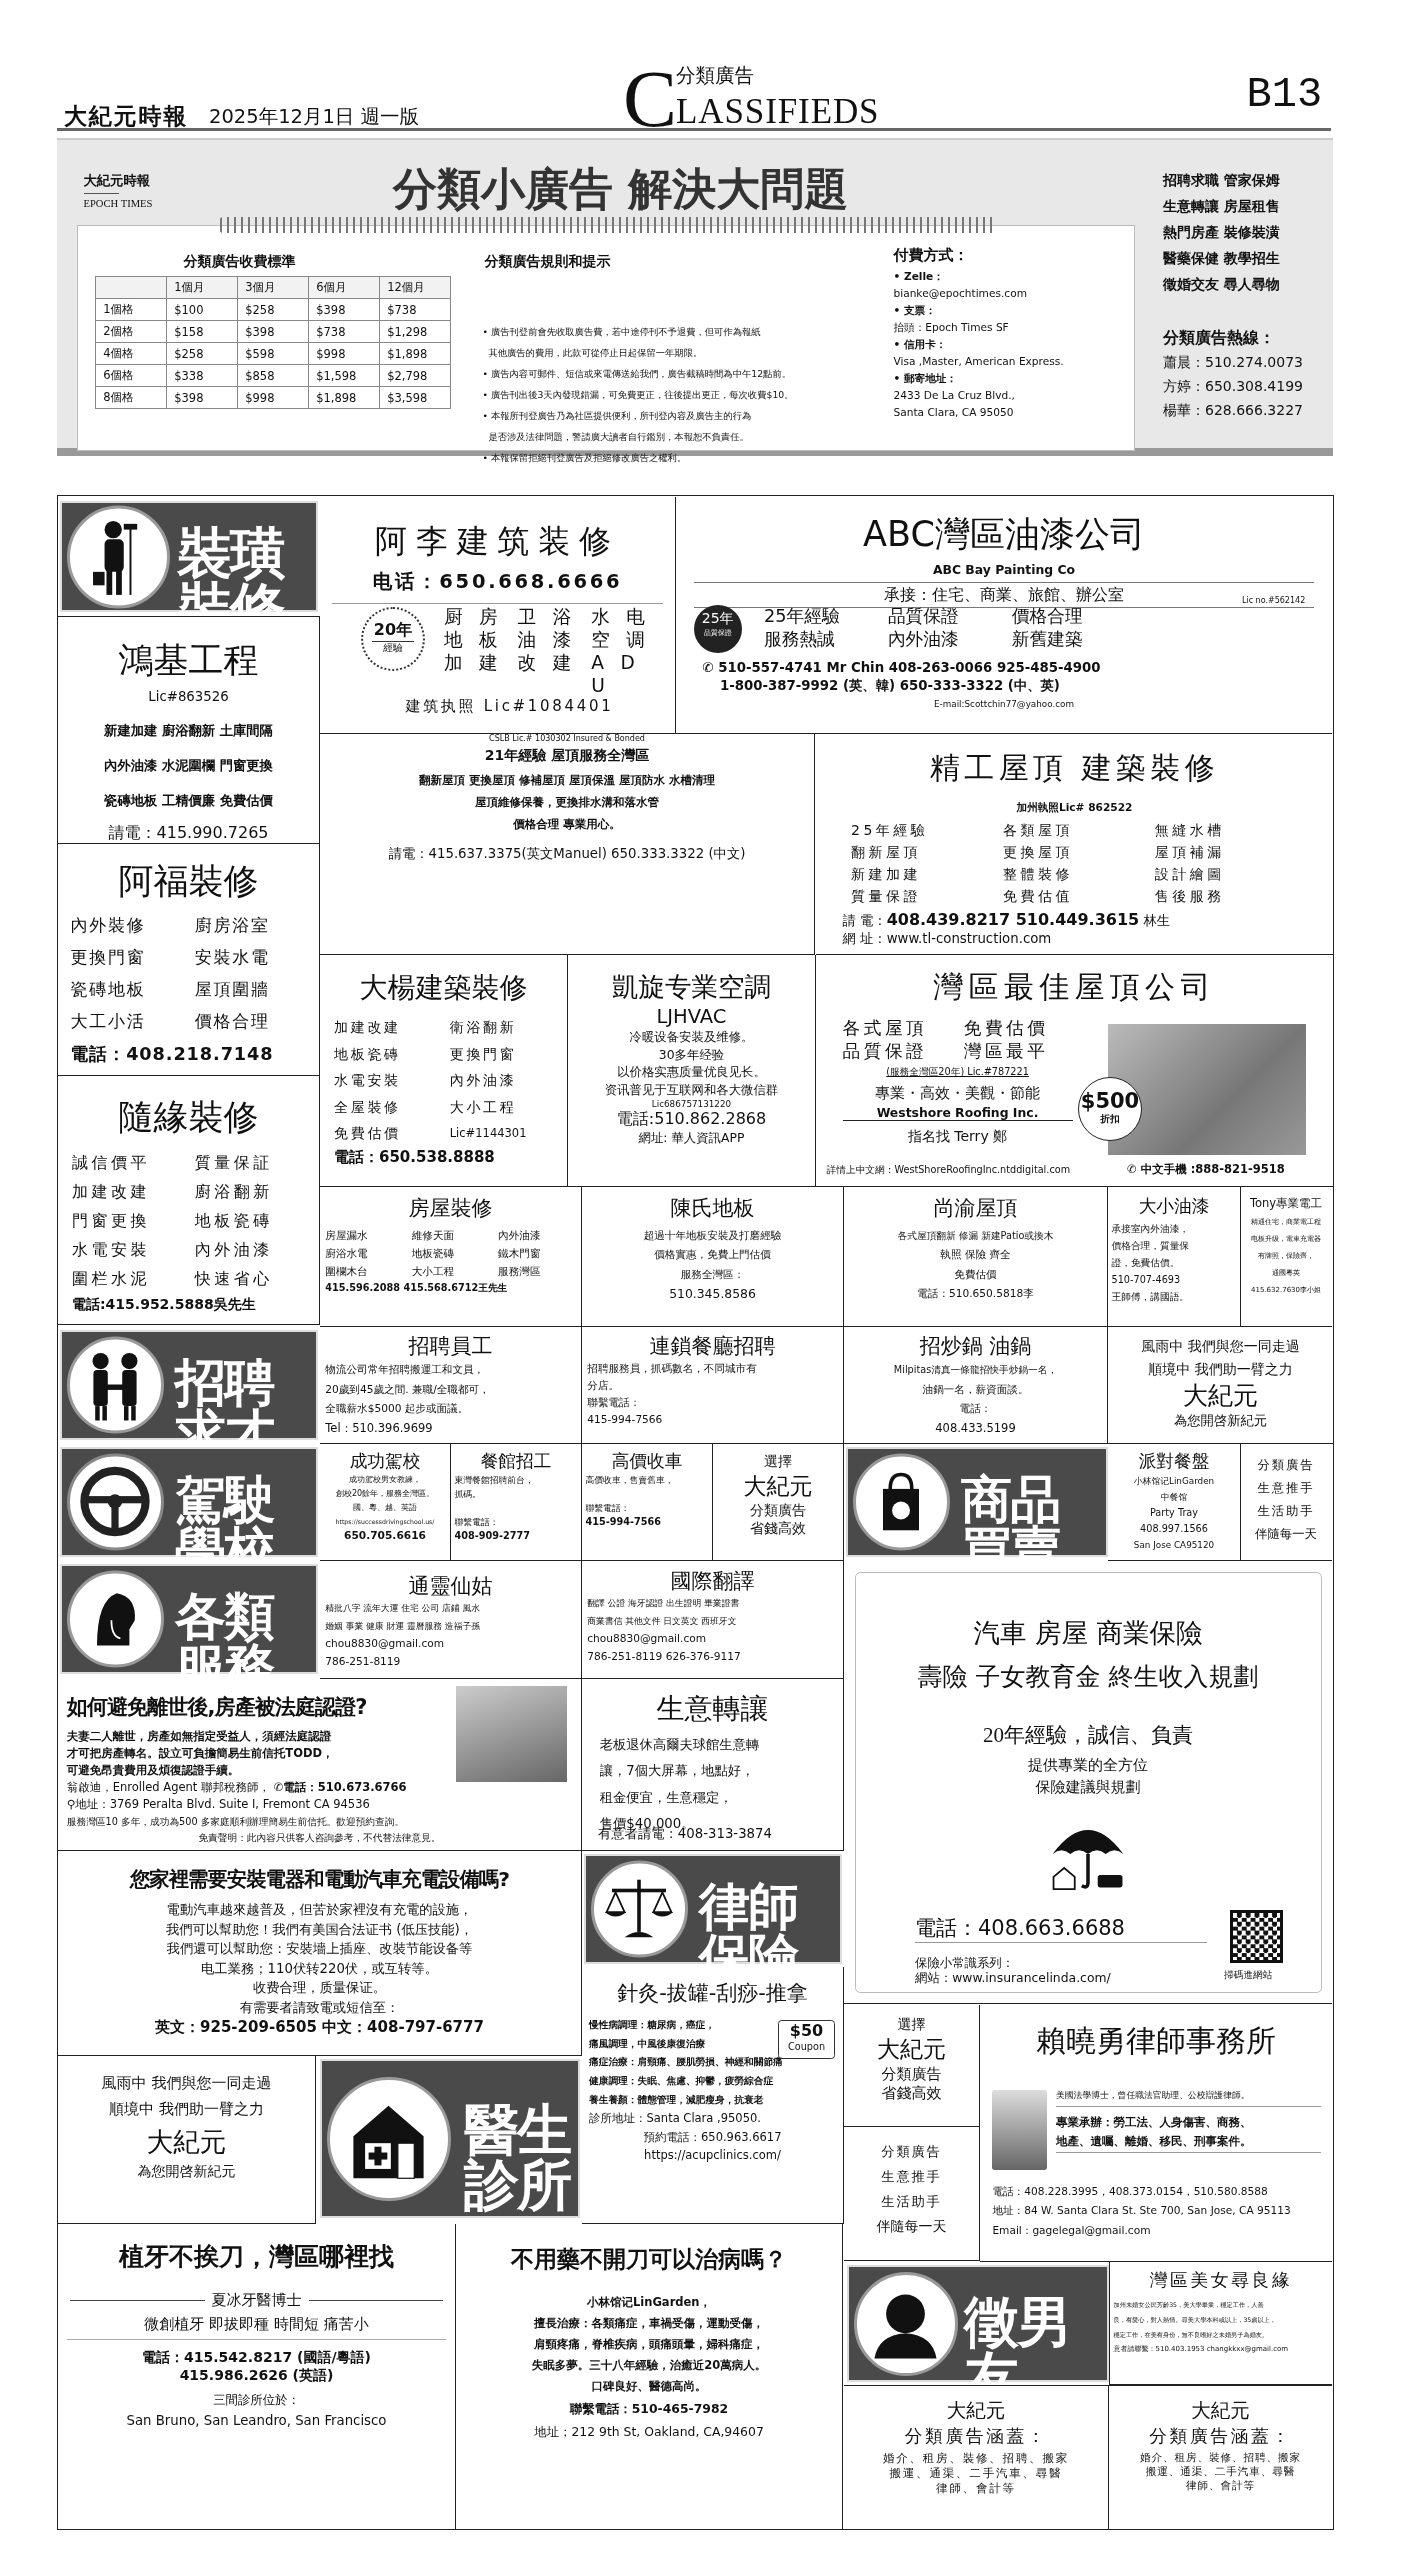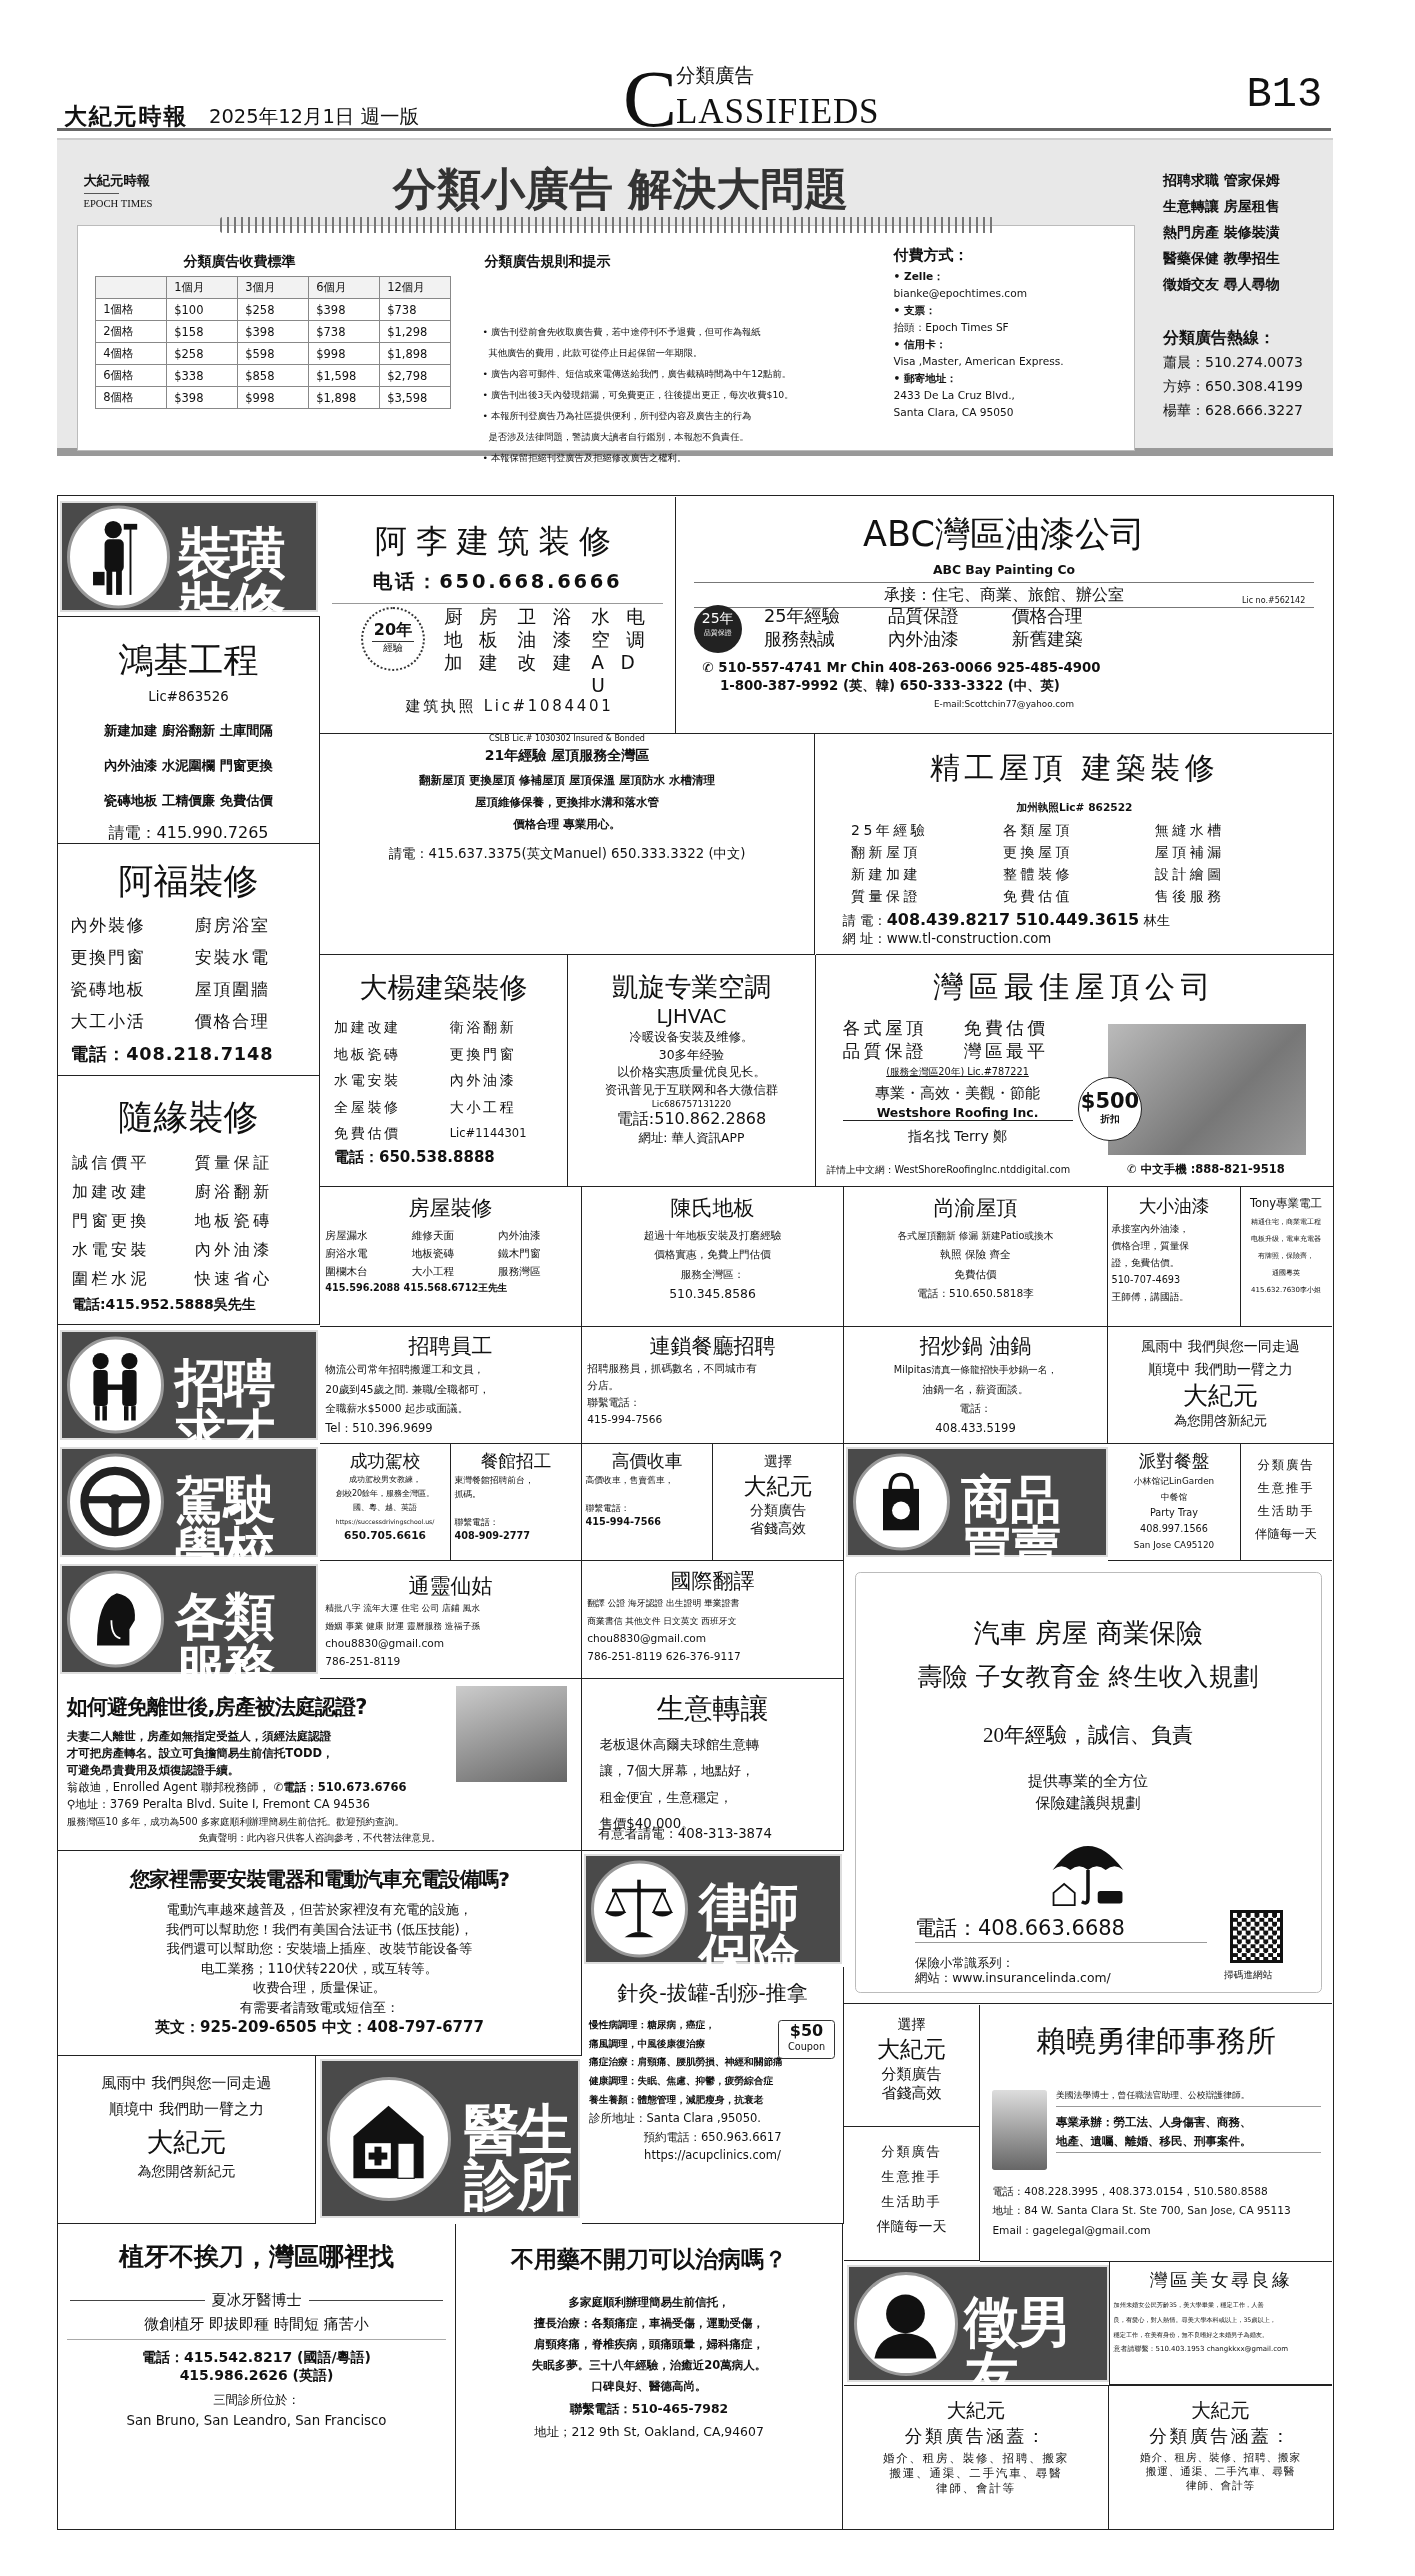--- a/index.html
+++ b/index.html
@@ -484,21 +484,21 @@
   <div style="font-size:8.8px;line-height:17.7px">商業書信 其他文件 日文英文 西班牙文</div>
   <div style="font-size:10.6px;line-height:17.7px">chou8830@gmail.com</div>
   <div style="font-size:10.6px;line-height:17.7px">786-251-8119    626-376-9117</div>
 </div>
 
 <div class="abs c" style="left:844px;top:1560px;width:488px;height:444px;border-bottom:1.8px solid #222">
   <div class="abs" style="left:10.6px;top:12.4px;width:467px;height:421px;border:1.8px solid #bbb;border-radius:5.3px"></div>
   <div style="font-size:26.5px;margin-top:55px">汽車 房屋 商業保險</div>
   <div style="font-size:25px;margin-top:8.8px">壽險 子女教育金 終生收入規劃</div>
   <div style="font-size:21px;margin-top:28px;font-family:Liberation Serif, serif">20年經驗，誠信、負責</div>
-  <div style="font-size:15px;margin-top:23px">提供專業的全方位</div>
+  <div style="font-size:15px;margin-top:7px">提供專業的全方位</div>
   <div style="font-size:15px;margin-top:3.5px">保險建議與規劃</div>
   <div style="margin:17.7px auto 0;width:80px">
     <svg width="80" height="76" viewBox="0 0 90 86">
         <path d="M5 44 Q45 -10 85 44 Q75 36 65 44 Q55 36 45 44 Q35 36 25 44 Q15 36 5 44Z" fill="#111"></path>
         <path d="M45 44 L45 76 Q45 84 38 80" fill="none" stroke="#111" stroke-width="4"></path>
         <path d="M6 70 L18 60 L30 70 V84 H6Z" fill="none" stroke="#111" stroke-width="2"></path>
         <rect x="56" y="68" width="28" height="14" rx="3" fill="#111"></rect>
       </svg>
   </div>
   <div class="abs" style="left:71px;top:354px;font-size:21px;width:292px;text-align:left;border-bottom:0.9px solid #999">電話：408.663.6688</div>
@@ -622,21 +622,21 @@
     </div>
   <div style="font-size:15px;margin:5.3px 8.8px 0;border-bottom:1.8px solid #aaa;padding-bottom:5.3px">微創植牙   即拔即種   時間短   痛苦小</div>
   <div class="b" style="font-size:14px;margin-top:8.8px">電話：415.542.8217 (國語/粵語)</div>
   <div class="b" style="font-size:14px">415.986.2626 (英語)</div>
   <div style="font-size:12.4px;margin-top:7px">三間診所位於：</div>
   <div style="font-size:13.3px;margin-top:3.5px">San Bruno, San Leandro, San Francisco</div>
 </div>
 
 <div class="abs c" style="left:456px;top:2224px;width:387px;height:306px;border-right:1.8px solid #222">
   <div class="b" style="font-size:23px;margin-top:19.5px">不用藥不開刀可以治病嗎？</div>
-  <div class="b" style="font-size:11.5px;line-height:21px;margin-top:17.7px">多家庭順利辦理簡易生前信托，</div>
+  <div class="b" style="font-size:11.5px;line-height:21px;margin-top:17.7px">小林馆记LinGarden，</div>
   <div class="b" style="font-size:11.5px;line-height:21px">擅長治療：各類痛症，車禍受傷，運動受傷，</div>
   <div class="b" style="font-size:11.5px;line-height:21px">肩頸疼痛，脊椎疾病，頭痛頭暈，婦科痛症，</div>
   <div class="b" style="font-size:11.5px;line-height:21px">失眠多夢。三十八年經驗，治癒近20萬病人。</div>
   <div class="b" style="font-size:11.5px;line-height:21px">口碑良好、醫德高尚。</div>
   <div class="b" style="font-size:12.4px;line-height:23px">聯繫電話：510-465-7982</div>
   <div style="font-size:12.4px;line-height:23px">地址；212 9th St, Oakland, CA,94607</div>
 </div>
 
 <div class="darkpanel" style="left:847px;top:2265px;width:262px;height:117px">
   <div class="circ" style="width:104px;height:104px">

